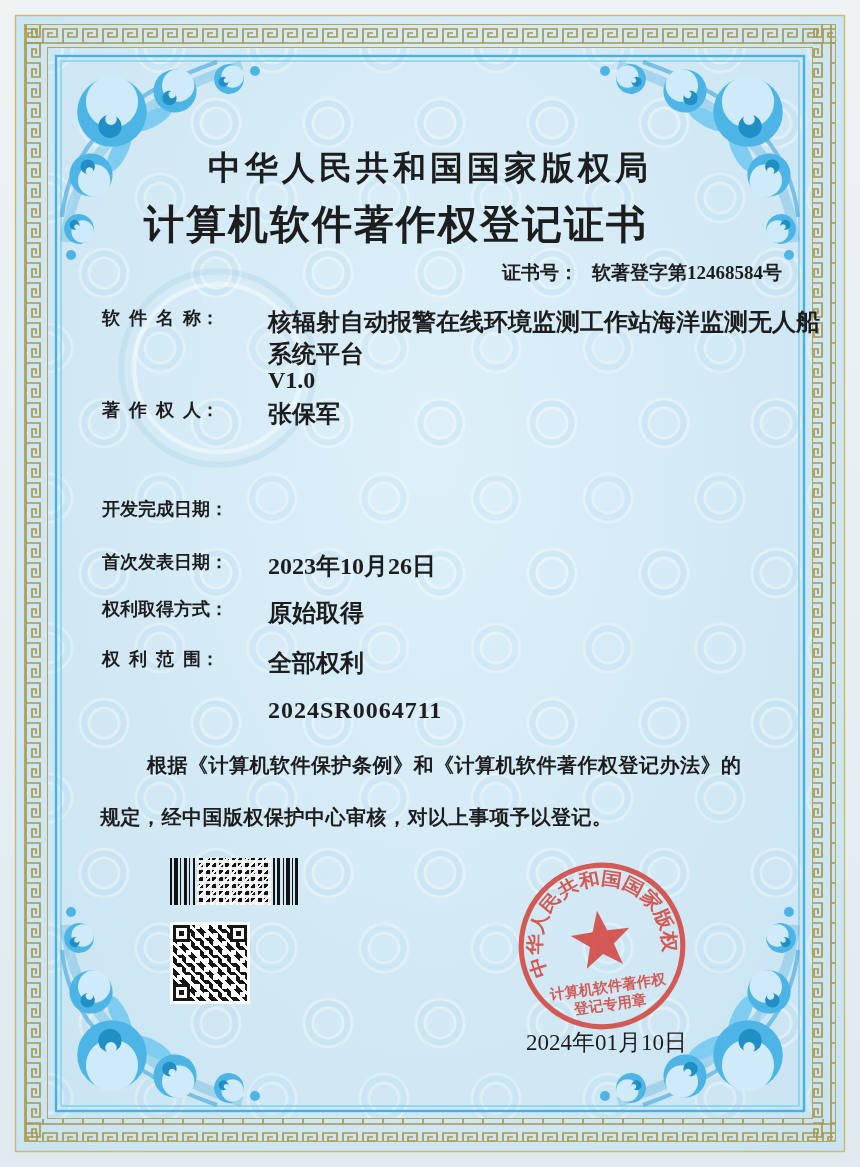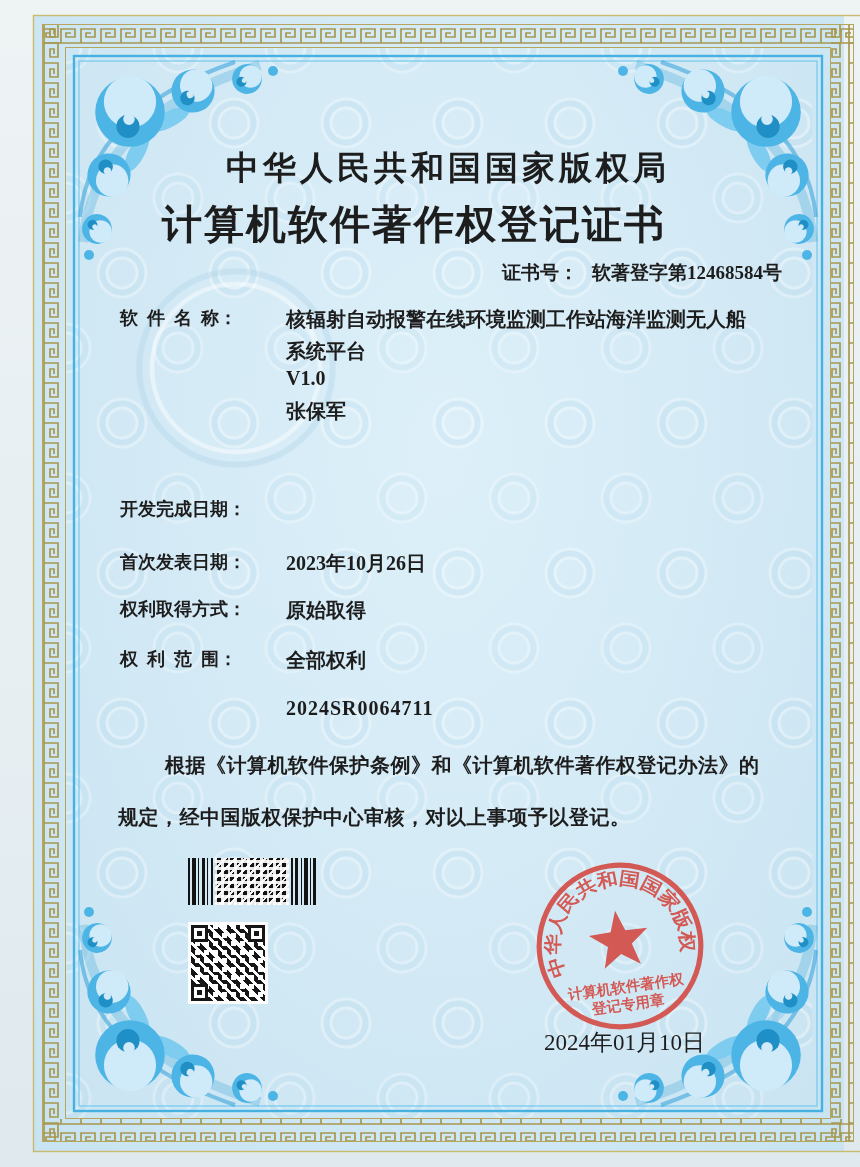--- a/index.html
+++ b/index.html
@@ -2,21 +2,21 @@
 <html><head>
 <meta charset="utf-8">
 <style>
   html,body{margin:0;padding:0;}
   body{
     width:860px;height:1167px;position:relative;overflow:hidden;
     background:linear-gradient(180deg,#eef3f4 0%,#e6eef2 60%,#dfe9ee 100%);
     font-family:"Liberation Serif","DejaVu Serif",serif;
     color:#1d1d1d;
   }
-  .certificate{position:absolute;inset:0;margin-left:18px;}
+  .certificate{position:absolute;inset:0;}
   
   .paper{
     position:absolute;left:16px;top:16px;right:16px;bottom:16px;
     background:radial-gradient(ellipse at 50% 38%, #ddf0f9 0%, #d2e9f5 55%, #c8e3f1 100%);
     z-index:0;
   }
   
   .watermark{
     position:absolute;left:48px;top:48px;right:48px;bottom:48px;z-index:1;opacity:.55;
     background-image:
@@ -32,21 +32,21 @@
       radial-gradient(circle, rgba(0,0,0,0) 54%, rgba(255,255,255,.6) 55%, rgba(255,255,255,.6) 57%, rgba(0,0,0,0) 58%, rgba(0,0,0,0) 62%, rgba(168,205,228,.4) 63%, rgba(168,205,228,.4) 66%, rgba(0,0,0,0) 67%, rgba(0,0,0,0) 72%, rgba(255,255,255,.55) 73%, rgba(255,255,255,.55) 75%, rgba(0,0,0,0) 76%);
   }
   .frame{position:absolute;inset:0;z-index:2;pointer-events:none;}
   
   .txt{position:absolute;z-index:5;white-space:nowrap;}
   .issuer{left:0;width:860px;top:146px;text-align:center;font-size:33px;font-weight:700;letter-spacing:4px;}
   .cert-title{left:0;width:792px;top:197px;text-align:center;font-size:40px;font-weight:700;letter-spacing:2px;}
   .certno{top:260px;right:78px;font-size:19px;font-weight:700;text-align:center;}
   .certno .gap{display:inline-block;width:14px;}
   .lbl{position:absolute;left:102px;font-size:18px;font-weight:700;}
-  .val{position:absolute;left:268px;font-size:20px;font-weight:700;}
+  .val{position:absolute;left:268px;font-size:24px;font-weight:700;}
   .stmt{font-size:20px;font-weight:700;letter-spacing:.5px;}
   .issue-date{left:504px;top:1027px;width:205px;text-align:center;font-size:23px;font-weight:400;z-index:6;}
   
   .barcode{position:absolute;left:170px;top:858px;width:128px;height:47px;z-index:5;display:flex;}
   .bc-left{width:27px;height:100%;
     background:linear-gradient(90deg,#131313 0 2px,transparent 2px 4px,#131313 4px 8px,transparent 8px 10px,#131313 10px 11px,transparent 11px 14px,#131313 14px 17px,transparent 17px 19px,#131313 19px 20px,transparent 20px 23px,#131313 23px 25px,transparent 25px 27px);}
   .bc-mid{width:74px;height:100%;background-color:#141414;
     background-image:
       repeating-linear-gradient(135deg, rgba(255,255,255,.95) 0 2px, transparent 2px 7px),
       repeating-linear-gradient(0deg, rgba(255,255,255,.9) 0 3px, transparent 3px 7px),
@@ -127,20 +127,21 @@
 
   <div class="txt certno">
     <span>证书号：</span><span class="gap"></span><span>软著登字第12468584号</span>
   </div>
 
   <span class="txt lbl" style="top:306px">软 件 名 称：</span>
   <span class="txt val" style="top:306px">核辐射自动报警在线环境监测工作站海洋监测无人船</span>
   <span class="txt val" style="top:338px">系统平台</span>
   <span class="txt val" style="top:367px">V1.0</span>
 
+  <span class="txt lbl" style="top:398px">著 作 权 人：</span>
   <span class="txt val" style="top:398px">张保军</span>
 
   <span class="txt lbl" style="top:497px">开发完成日期：</span>
 
   <span class="txt lbl" style="top:550px">首次发表日期：</span>
   <span class="txt val" style="top:550px">2023年10月26日</span>
 
   <span class="txt lbl" style="top:597px">权利取得方式：</span>
   <span class="txt val" style="top:597px">原始取得</span>
 

